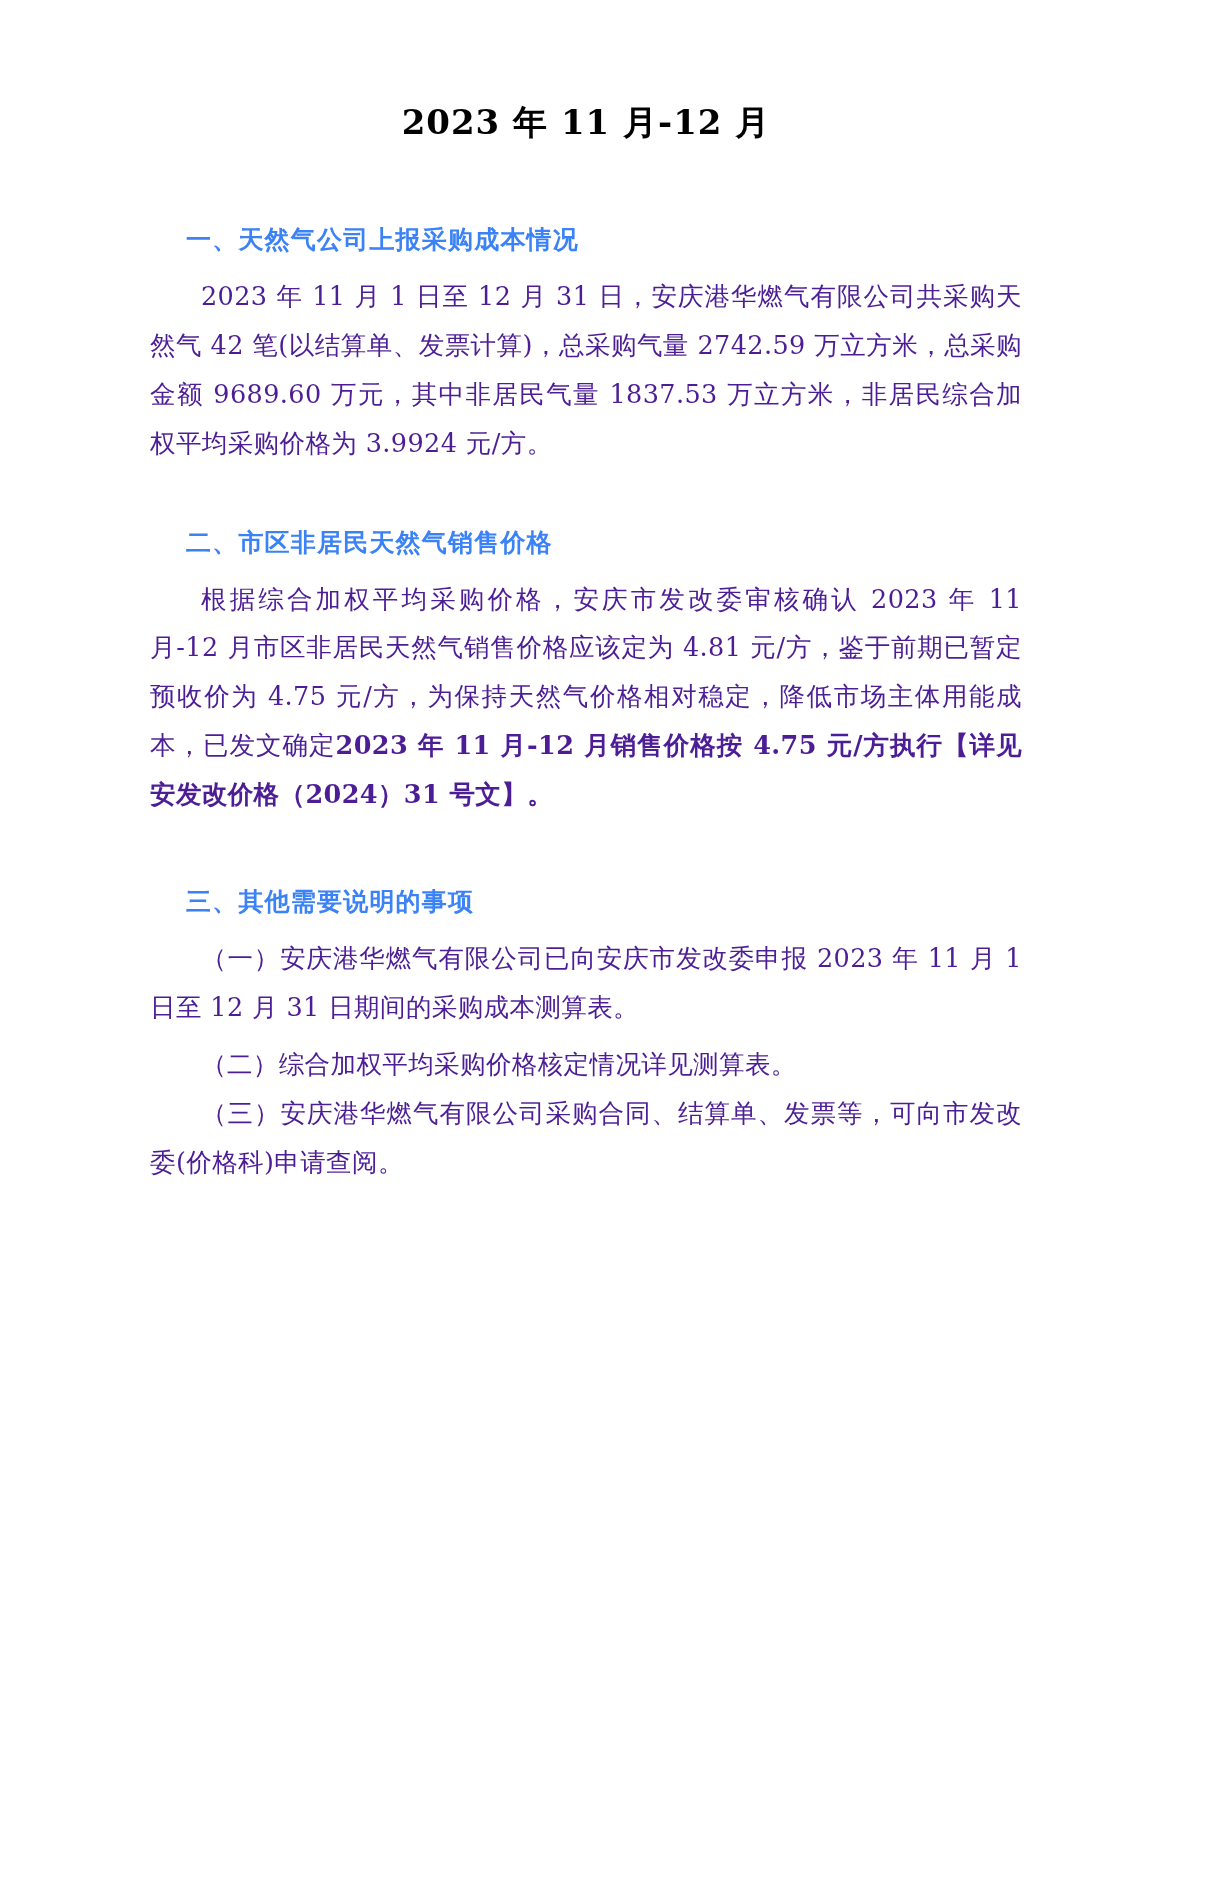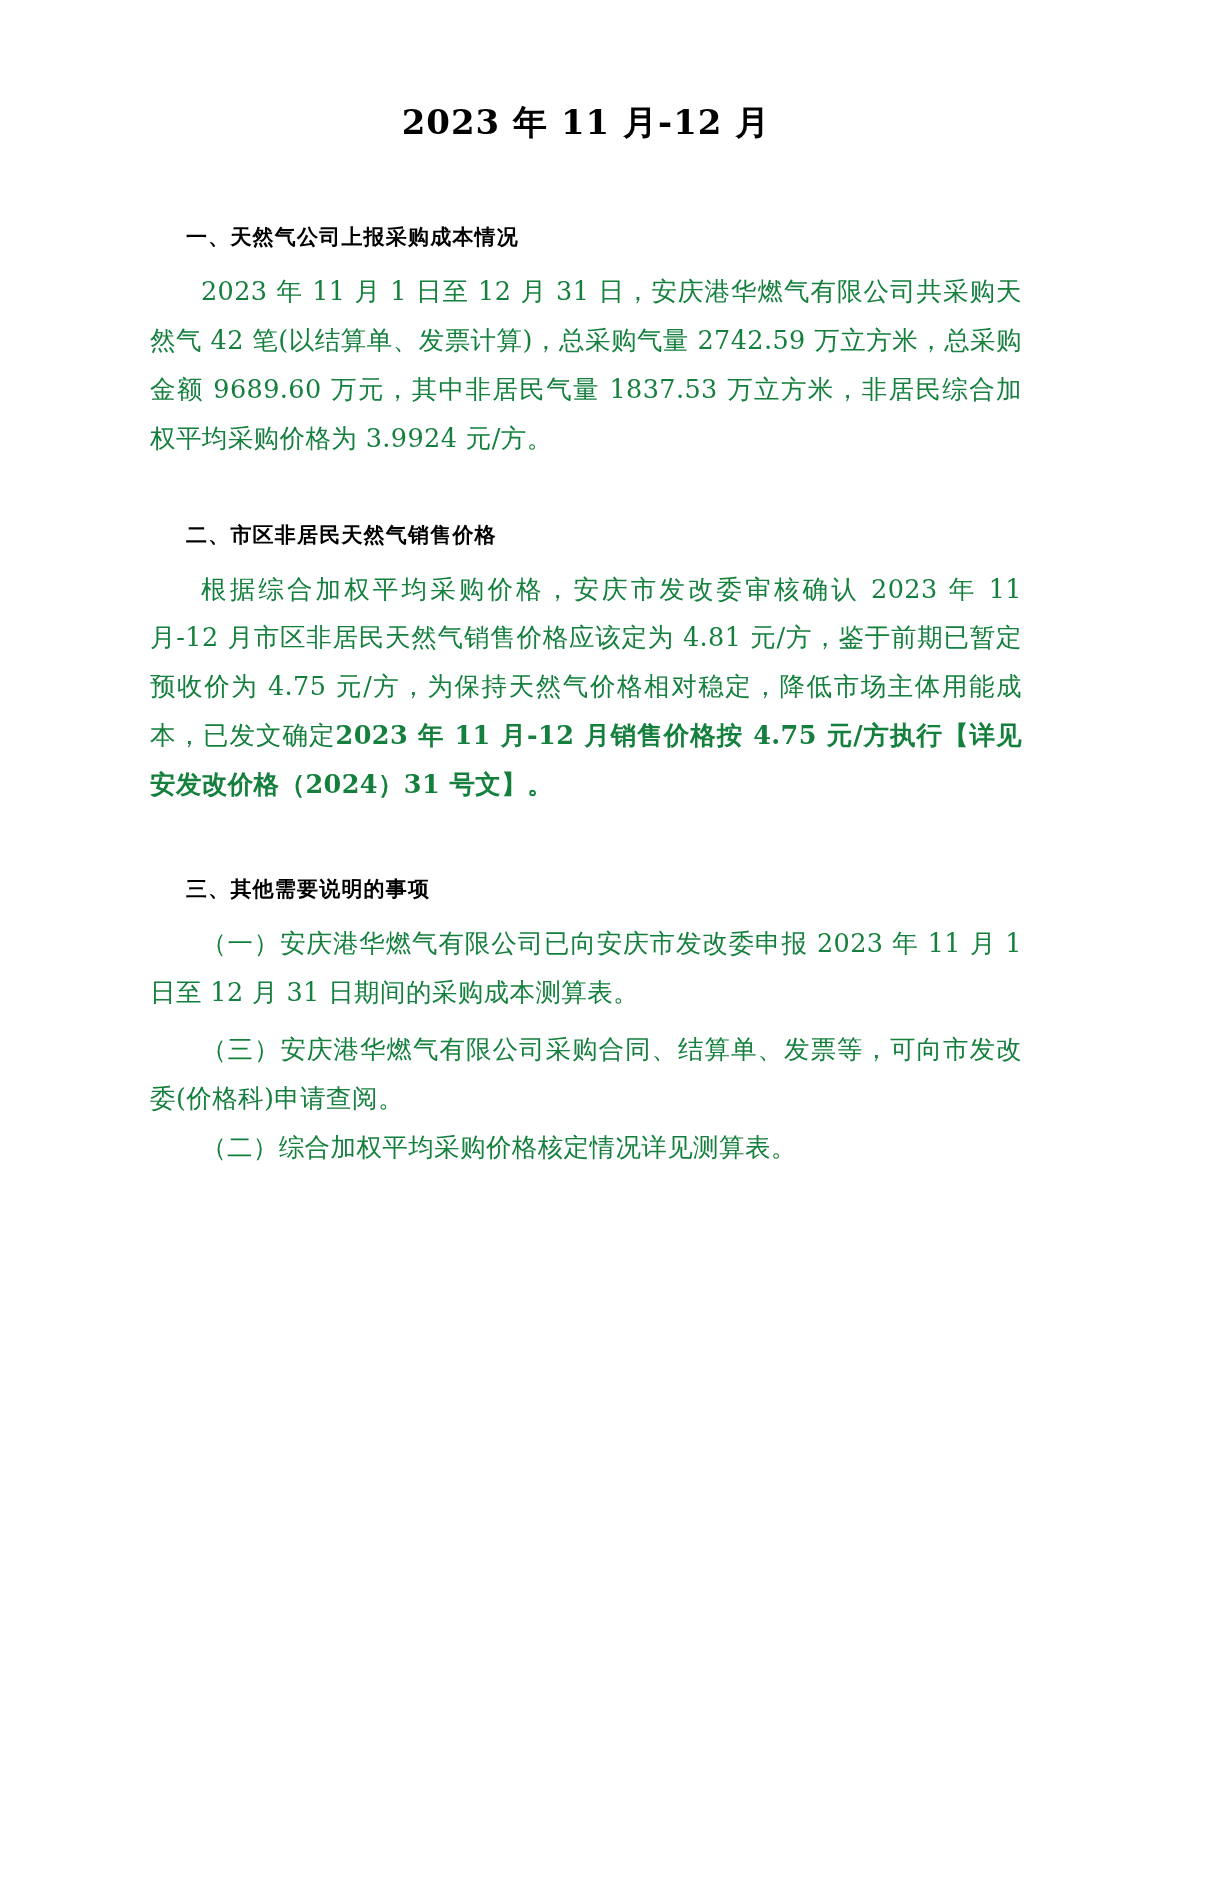--- a/index.html
+++ b/index.html
@@ -35,33 +35,33 @@
   }
   .title-line.second {
     font-size: 35px;
   }
   .section {
     margin-bottom: 38px;
   }
   .section-heading {
     font-family: "Liberation Sans", "DejaVu Sans", sans-serif;
     font-weight: bold;
-    font-size: 21px;
+    font-size: 25px;
     letter-spacing: 1.2px;
-    color: #000000;
+    color: #3b82f6;
     margin: 0 0 16px 36px;
   }
   .para {
     font-size: 25.5px;
     line-height: 1.92;
     text-align: justify;
     text-justify: inter-ideograph;
     letter-spacing: 0.4px;
     margin: 0;
-    color: #15803d;
+    color: #4c1d95;
   }
   .para.indent {
     text-indent: 2em;
   }
   .strong-inline {
     font-weight: bold;
   }
   .gap-sm { height: 8px; }
   .sign-block {
     margin-top: 72px;
@@ -94,20 +94,20 @@
 
   <div class="section sec2-wrap">
     <div class="section-heading">二、市区非居民天然气销售价格</div>
     <p class="para indent"><span>根据综合加权平均采购价格，安庆市发改委审核确认 2023 年 11 月-12 月市区非居民天然气销售价格应该定为 4.81 元/方，鉴于前期已暂定预收价为 4.75 元/方，为保持天然气价格相对稳定，降低市场主体用能成本，已发文确定</span><span class="strong-inline">2023 年 11 月-12 月销售价格按 4.75 元/方执行【详见安发改价格（2024）31 号文】。</span></p>
   </div>
 
   <div class="section sec3-wrap">
     <div class="section-heading">三、其他需要说明的事项</div>
     <p class="para indent">（一）安庆港华燃气有限公司已向安庆市发改委申报 2023 年 11 月 1 日至 12 月 31 日期间的采购成本测算表。</p>
     <div class="gap-sm"></div>
+    <p class="para indent">（二）综合加权平均采购价格核定情况详见测算表。</p>
     <p class="para indent">（三）安庆港华燃气有限公司采购合同、结算单、发票等，可向市发改委(价格科)申请查阅。</p>
-    <p class="para indent">（二）综合加权平均采购价格核定情况详见测算表。</p>
   </div>
 
   <div class="sign-block">
   </div>
 
 </div>
 
 </body></html>

